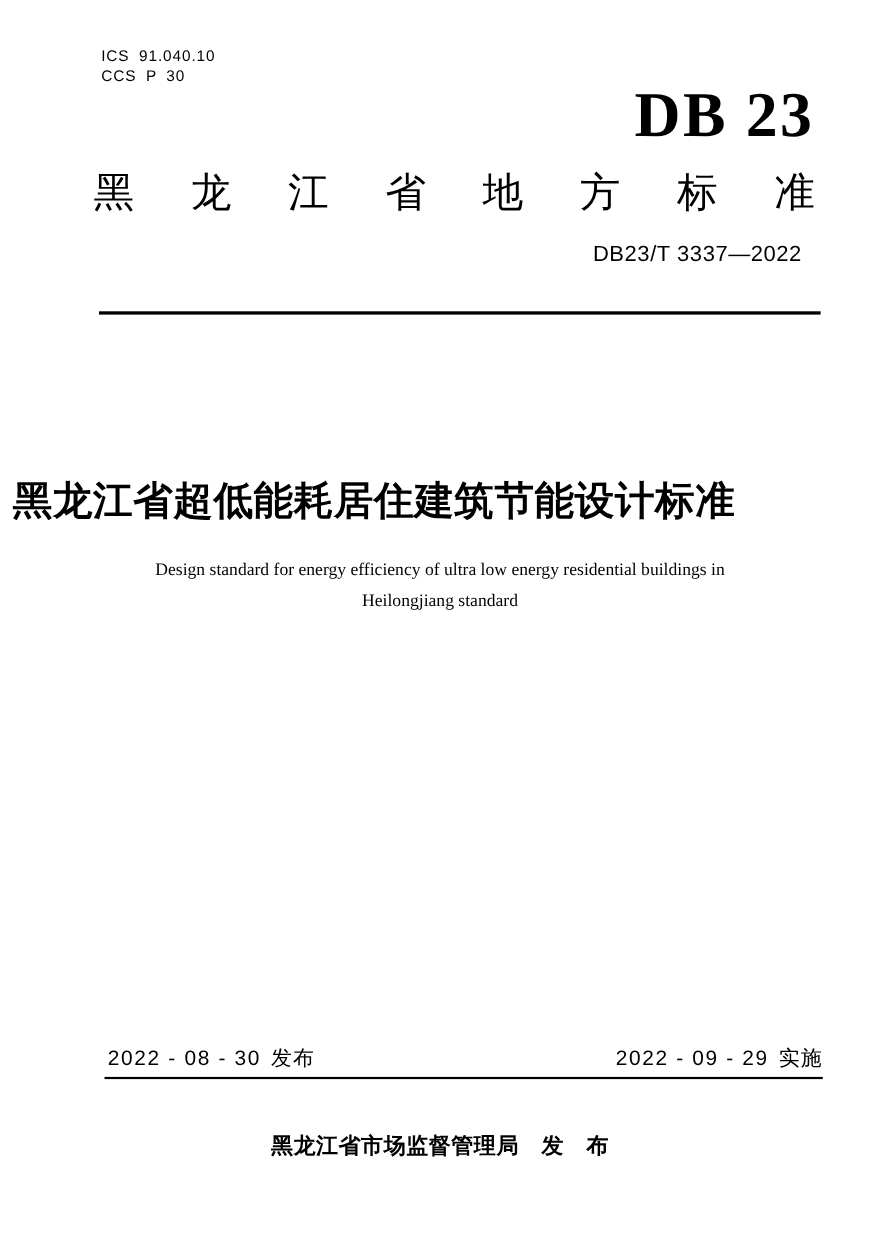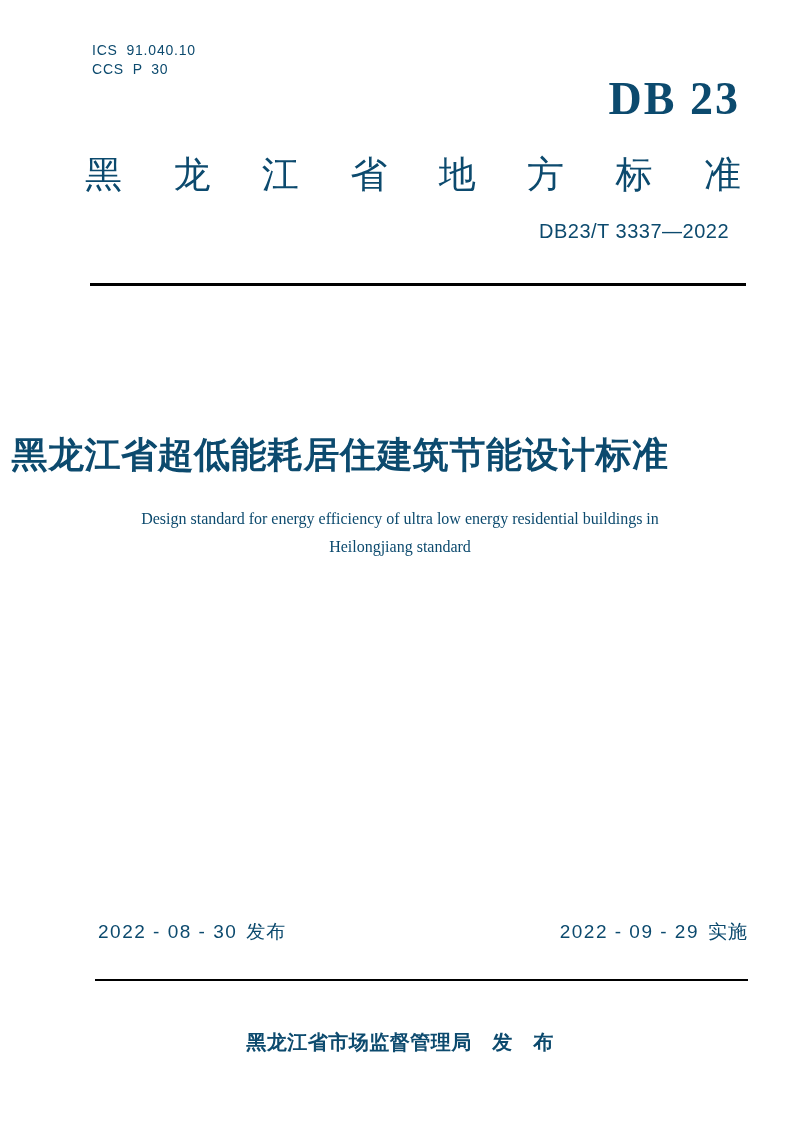--- a/index.html
+++ b/index.html
@@ -5,21 +5,21 @@
   html, body {
     margin: 0;
     padding: 0;
     background: #ffffff;
   }
   .page {
     position: relative;
     width: 800px;
     height: 1132px;
     background: #ffffff;
-    color: #0c4a6e;
+    color: #000000;
     font-family: "Liberation Sans", sans-serif;
     overflow: hidden;
   }
 
   
   .ics-block {
     position: absolute;
     left: 92px;
     top: 41px;
     font-size: 14px;
@@ -29,21 +29,21 @@
     font-weight: 500;
   }
 
   
   .db-mark {
     position: absolute;
     right: 60px;
     top: 76px;
     font-family: "Liberation Serif", serif;
     font-weight: bold;
-    font-size: 46px;
+    font-size: 58px;
     line-height: 1;
     letter-spacing: 2px;
     white-space: nowrap;
   }
 
   
   .type-row {
     position: absolute;
     left: 85px;
     top: 154px;
@@ -100,21 +100,21 @@
     font-family: "Liberation Serif", serif;
     font-size: 16px;
     line-height: 28px;
     font-weight: 400;
   }
 
   
   .date-row {
     position: absolute;
     left: 98px;
-    top: 920px;
+    top: 951px;
     width: 650px;
     display: flex;
     justify-content: space-between;
     font-size: 19px;
     line-height: 24px;
     font-weight: 500;
     white-space: nowrap;
   }
   .date-row .date-num {
     letter-spacing: 1.5px;

